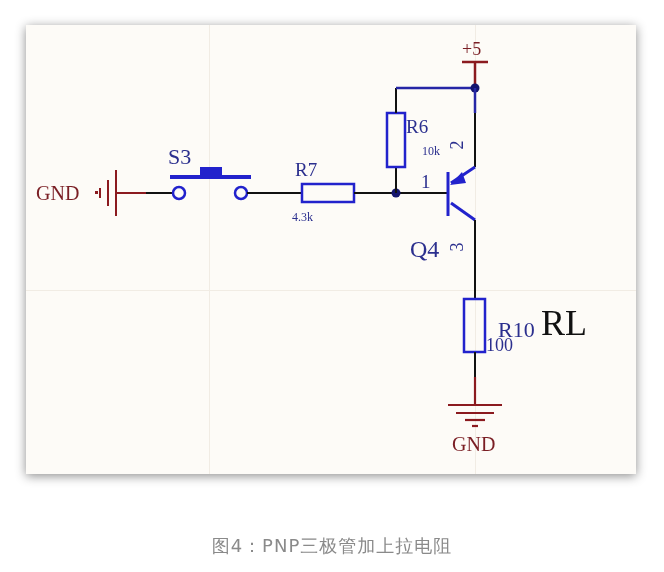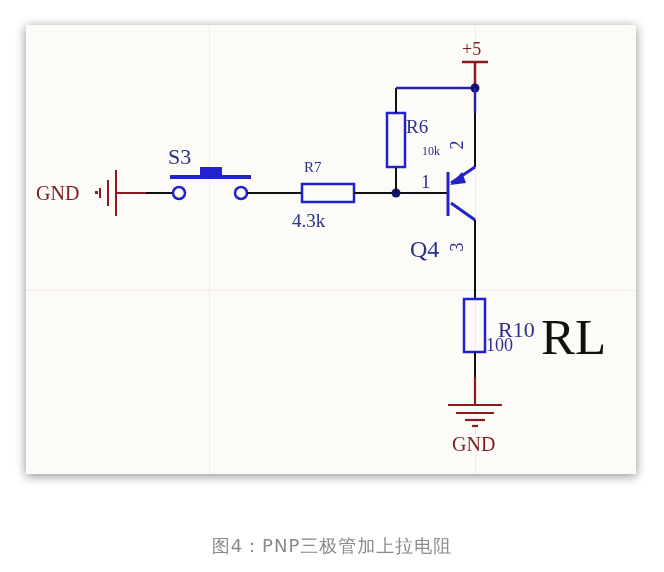--- a/index.html
+++ b/index.html
@@ -90,29 +90,29 @@
     <line x1="472" y1="426" x2="478" y2="426"></line>
   </g>
 </svg>
 
 <div class="lbl red" style="left:462px; top:40px; font-size:18px;">+5</div>
 <div class="lbl red" style="left:36px; top:183px; font-size:20px;">GND</div>
 <div class="lbl red" style="left:452px; top:434px; font-size:20px;">GND</div>
 
 <div class="lbl blue" style="left:168px; top:146px; font-size:22px;">S3</div>
 
-<div class="lbl blue" style="left:304px; top:160px; font-size:15px;">R7</div>
-<div class="lbl blue" style="left:292px; top:211px; font-size:19px;">4.3k</div>
+<div class="lbl blue" style="left:295px; top:160px; font-size:19px;">R7</div>
+<div class="lbl blue" style="left:292px; top:211px; font-size:12px;">4.3k</div>
 
 <div class="lbl blue" style="left:406px; top:117px; font-size:19px;">R6</div>
 <div class="lbl blue" style="left:422px; top:145px; font-size:12px;">10k</div>
 
 <div class="lbl blue" style="left:486px; top:319px; font-size:22px;padding-left:12px;">R10</div>
 <div class="lbl blue" style="left:486px; top:336px; font-size:18px;">100</div>
 
 <div class="lbl blue" style="left:410px; top:237px; font-size:24px;">Q4</div>
 <div class="lbl blue" style="left:421px; top:172px; font-size:19px;">1</div>
 <div class="lbl blue" style="left:452px; top:136px; font-size:18px; transform:rotate(-90deg);">2</div>
 <div class="lbl blue" style="left:452px; top:238px; font-size:18px; transform:rotate(-90deg);">3</div>
 
-<div class="lbl black" style="left:541px; top:312px; font-size:51px;">RL</div>
+<div class="lbl black" style="left:541px; top:305px; font-size:36px;">RL</div>
 
 <div class="caption">图4：PNP三极管加上拉电阻</div>
 
 </body></html>

